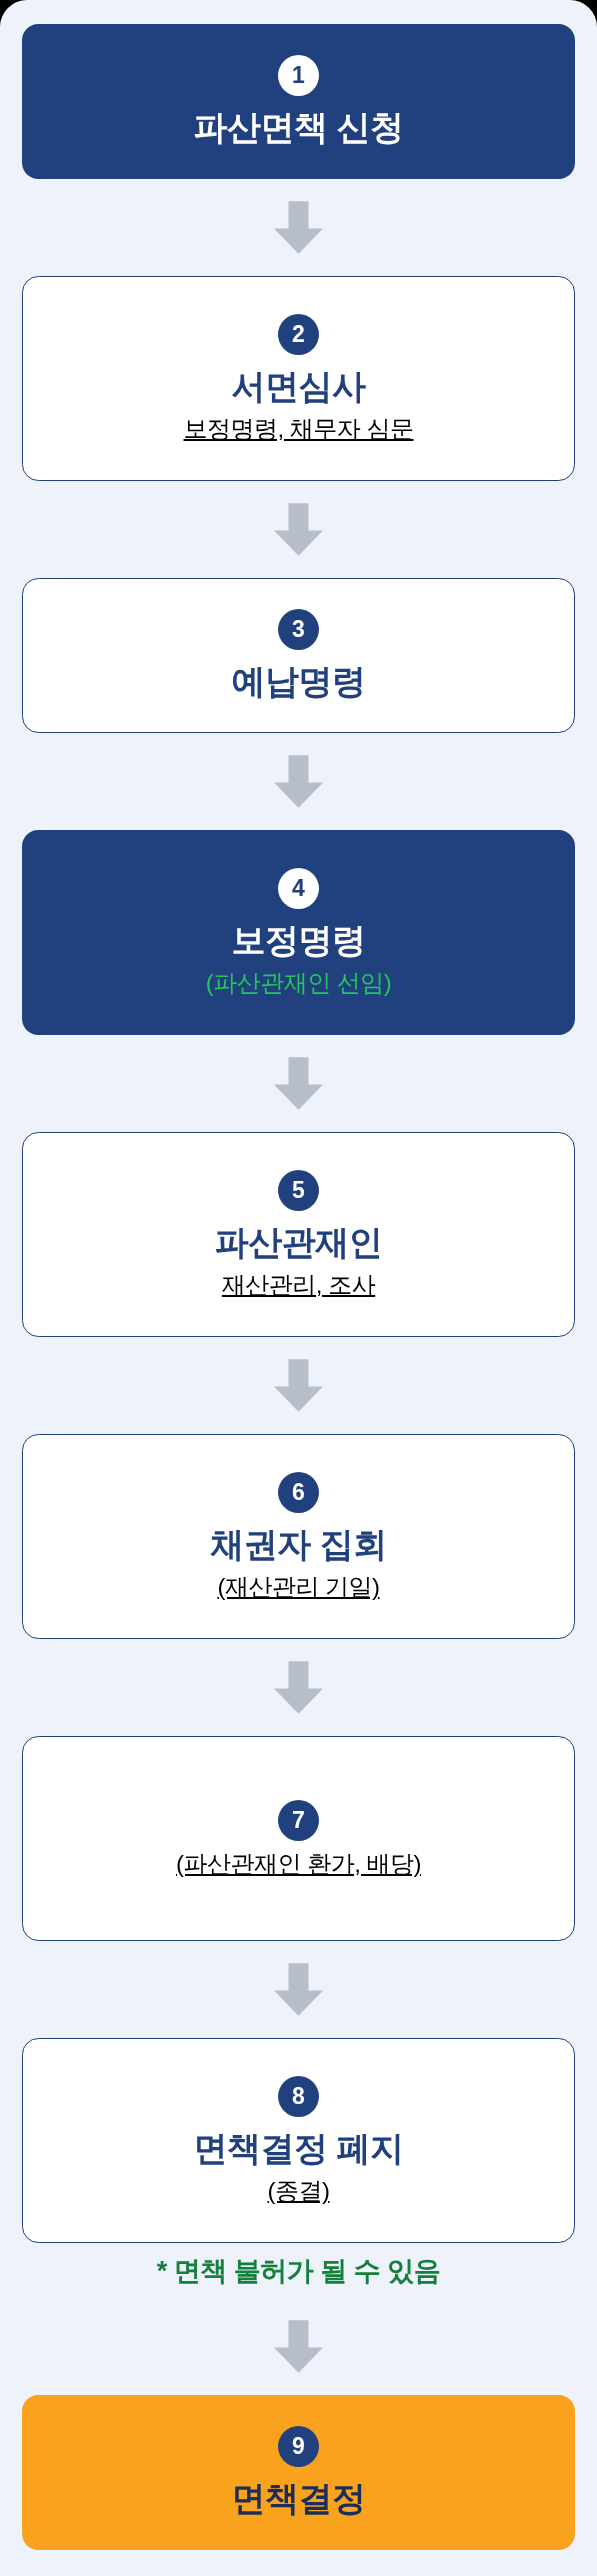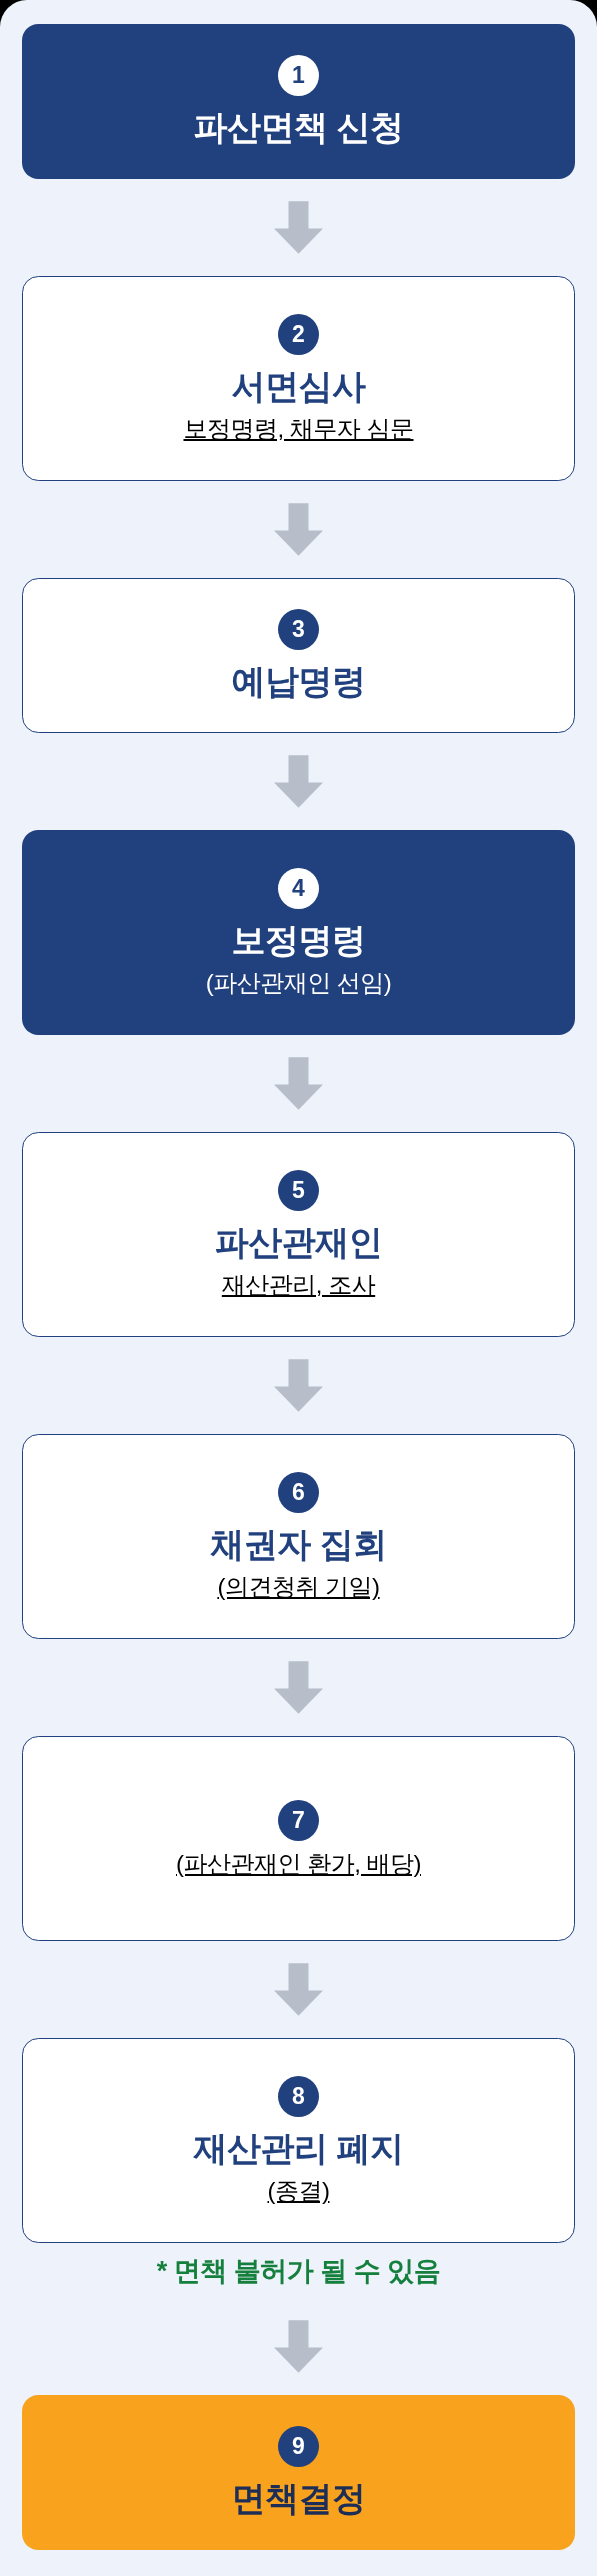--- a/index.html
+++ b/index.html
@@ -79,21 +79,21 @@
   .step.orange .title { color: #1c2d58; }
 
   .subtitle {
     font-size: 24px;
     font-weight: 400;
     letter-spacing: -0.5px;
     line-height: 1.1;
     margin-top: -1.8px;
   }
   .step.light .subtitle { color: #000000; text-decoration: underline; }
-  .step.dark .subtitle  { color: #ffffff; }
+  .step.dark .subtitle  { color: #22c55e; }
 
   .arrow-wrap {
     height: 97px;
     flex: 0 0 auto;
     display: flex;
     align-items: center;
     justify-content: center;
   }
 
   .note {
@@ -168,21 +168,21 @@
 
     <div class="arrow-wrap">
       <svg width="49" height="53" viewBox="0 0 54 58">
         <polygon points="16,0 38,0 38,30 54,30 27,58 0,30 16,30" fill="#b7bec9"></polygon>
       </svg>
     </div>
 
     <div class="step light double">
       <div class="badge">6</div>
       <div class="title">채권자 집회</div>
-      <div class="subtitle">(의견청취 기일)</div>
+      <div class="subtitle">(재산관리 기일)</div>
     </div>
 
     <div class="arrow-wrap">
       <svg width="49" height="53" viewBox="0 0 54 58">
         <polygon points="16,0 38,0 38,30 54,30 27,58 0,30 16,30" fill="#b7bec9"></polygon>
       </svg>
     </div>
 
     <div class="step light double">
       <div class="badge">7</div>
@@ -190,21 +190,21 @@
     </div>
 
     <div class="arrow-wrap">
       <svg width="49" height="53" viewBox="0 0 54 58">
         <polygon points="16,0 38,0 38,30 54,30 27,58 0,30 16,30" fill="#b7bec9"></polygon>
       </svg>
     </div>
 
     <div class="step light double">
       <div class="badge">8</div>
-      <div class="title">재산관리 폐지</div>
+      <div class="title">면책결정 폐지</div>
       <div class="subtitle">(종결)</div>
     </div>
 
     <div class="note">* 면책 불허가 될 수 있음</div>
 
     <div class="arrow-wrap">
       <svg width="49" height="53" viewBox="0 0 54 58">
         <polygon points="16,0 38,0 38,30 54,30 27,58 0,30 16,30" fill="#b7bec9"></polygon>
       </svg>
     </div>

